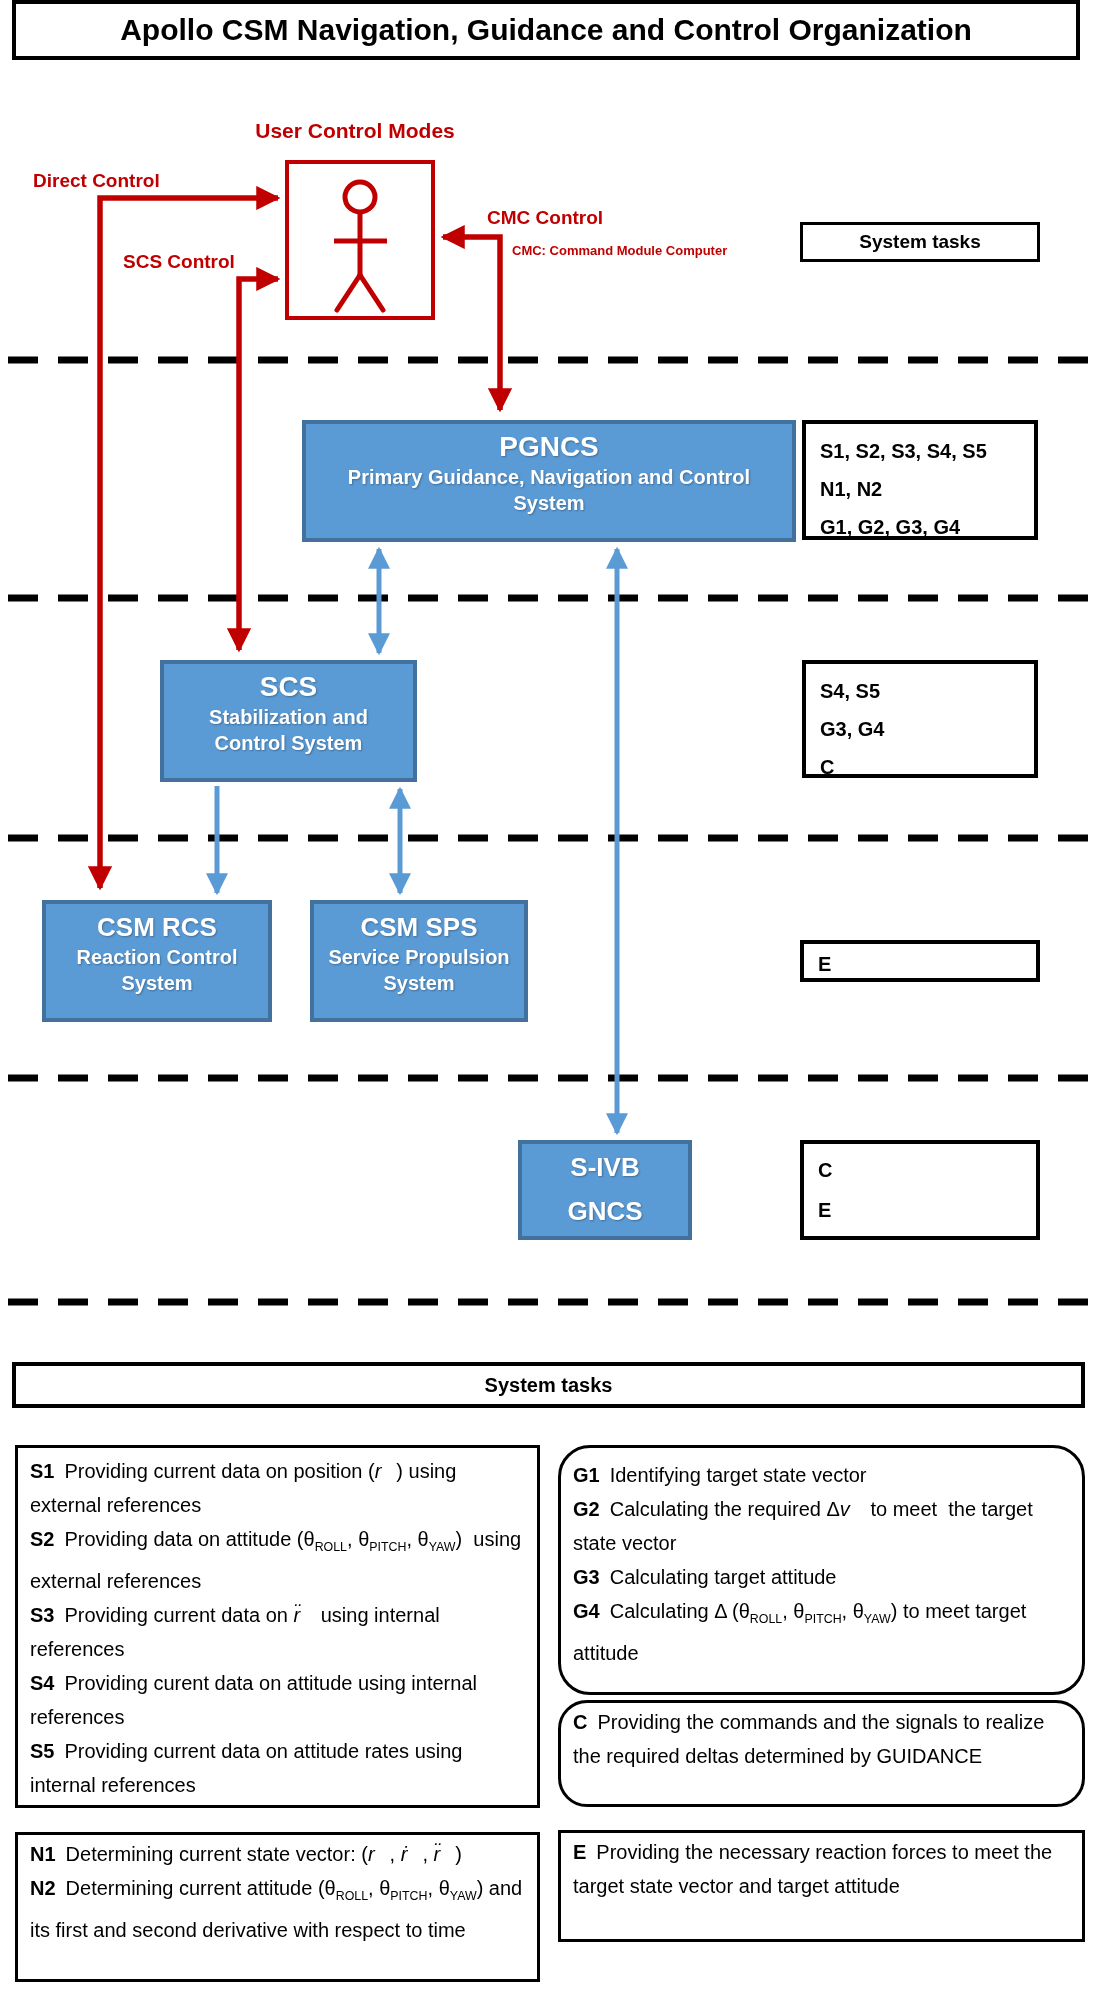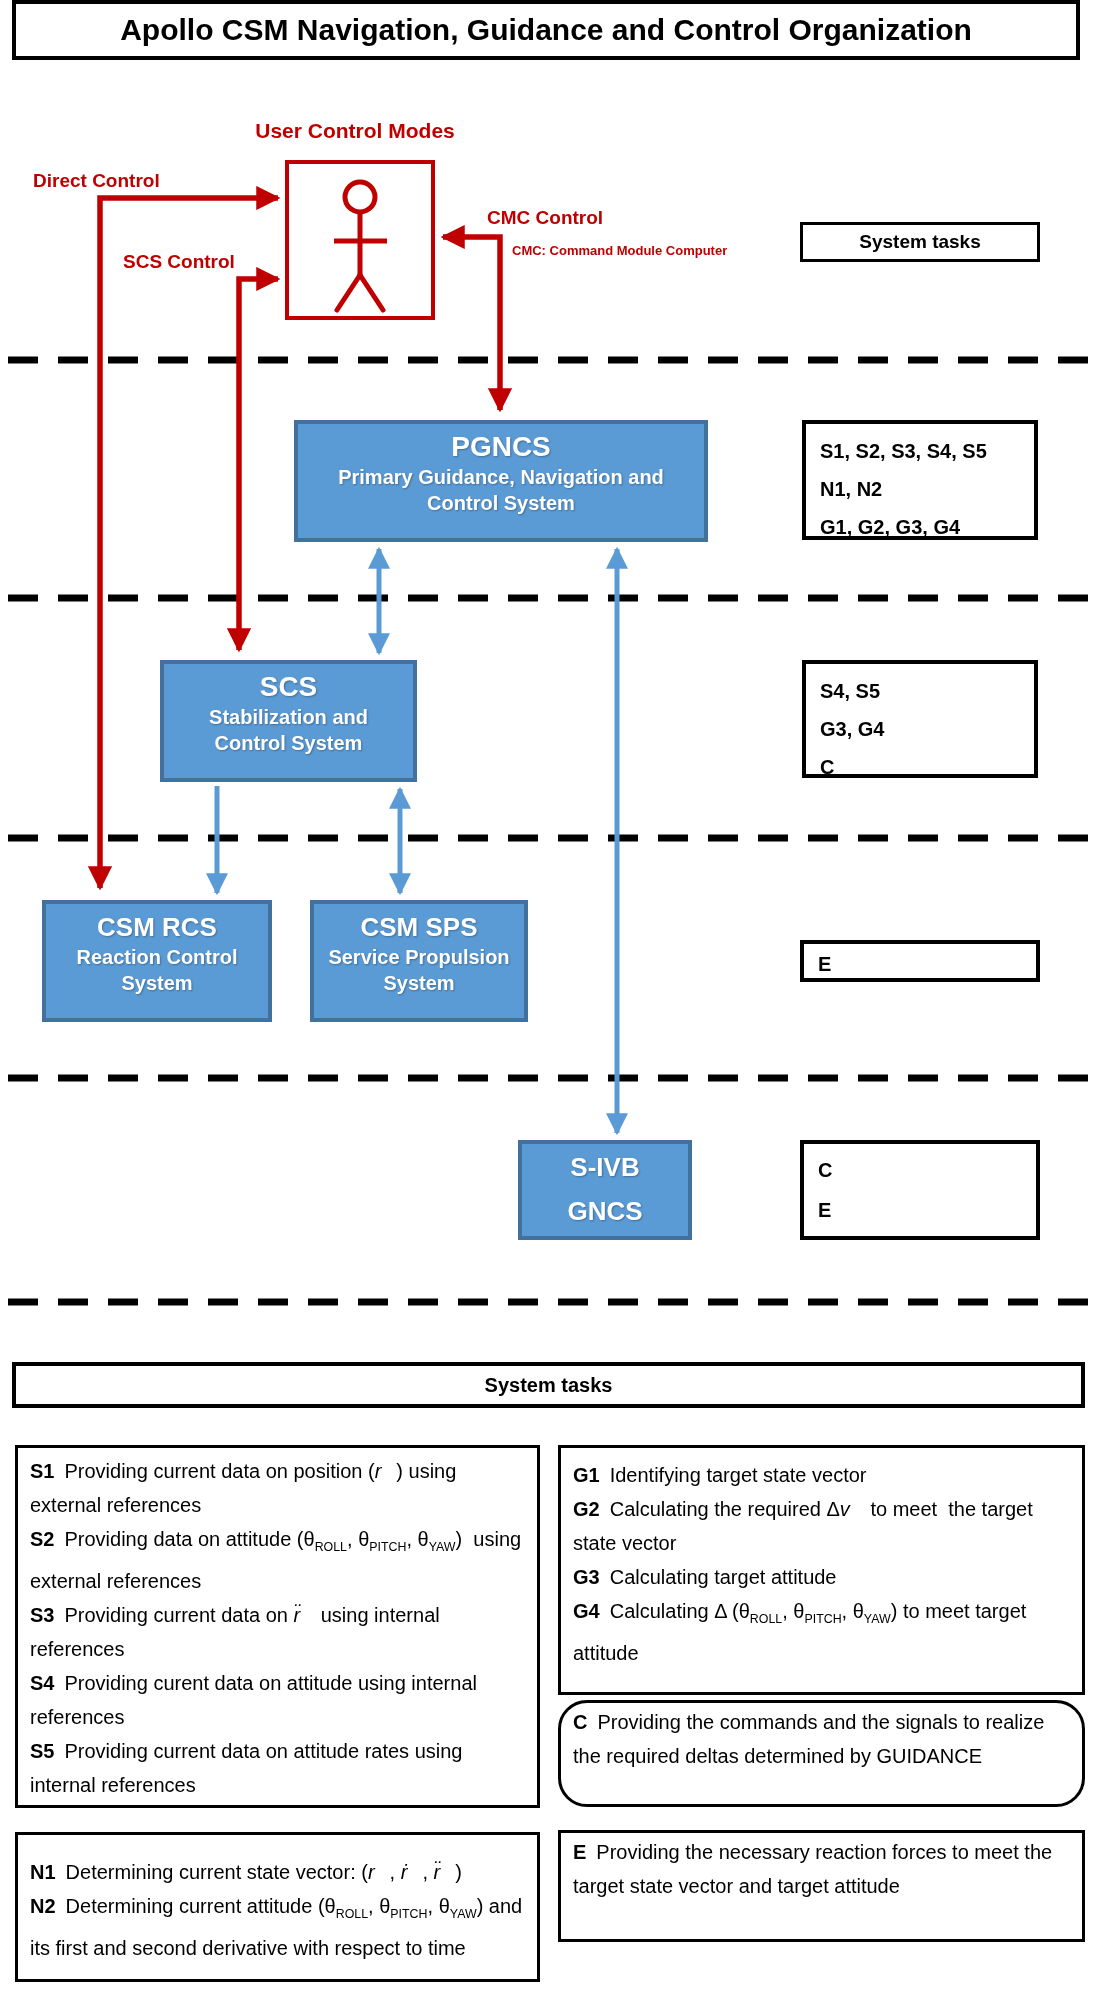--- a/index.html
+++ b/index.html
@@ -27,38 +27,38 @@
   .task-lines{padding:8px 0 0 14px;font-size:20px;line-height:38px;border-width:4px;}
   .pgncs-tasks{left:802px;top:420px;width:236px;height:120px;}
   .scs-tasks{left:802px;top:660px;width:236px;height:118px;}
   .e-tasks{left:800px;top:940px;width:240px;height:42px;padding-top:2px;line-height:36px;}
   .sivb-tasks{left:800px;top:1140px;width:240px;height:100px;line-height:40px;padding-top:6px;}
 
   .sys-box{background:#5b9bd5;border:4px solid #41719c;color:#fff;text-align:center;
     text-shadow:1px 1px 2px rgba(0,0,0,0.30);}
   .sys-title{font-size:28px;font-weight:bold;line-height:34px;margin-top:6px;}
   .sys-sub{font-size:20px;font-weight:bold;line-height:26px;padding:0 8px;}
-  .pgncs-box{left:294px;top:420px;width:414px;height:122px;}
+  .pgncs-box{left:302px;top:420px;width:494px;height:122px;}
   .scs-box{left:160px;top:660px;width:257px;height:122px;}
   .rcs-box{left:42px;top:900px;width:230px;height:122px;}
   .sps-box{left:310px;top:900px;width:218px;height:122px;}
   .rcs-box .sys-title,.sps-box .sys-title{font-size:26px;}
   .sivb-box{left:518px;top:1140px;width:174px;height:100px;}
   .sivb-box .sys-title{font-size:26px;line-height:42px;margin-top:2px;}
 
   .legend-header{left:12px;top:1362px;width:1073px;height:46px;border:4px solid #000;
     display:flex;align-items:center;justify-content:center;font-size:20px;font-weight:bold;}
   .legend-box{border:3px solid #000;padding:6px 12px;font-size:20px;line-height:34px;color:#000;}
   .legend-box p{margin:0;}
   .legend-box b{margin-right:10px;}
   .legend-box sub{font-size:0.62em;}
   .s-box{left:15px;top:1445px;width:525px;height:363px;}
-  .g-box{left:558px;top:1445px;width:527px;height:250px;padding-top:10px;}
+  .g-box{left:558px;top:1445px;width:527px;height:250px;padding-top:10px;border-radius:32px;}
   .c-box{left:558px;top:1700px;width:527px;height:107px;padding-top:2px;border-radius:29px;}
-  .n-box{left:15px;top:1832px;width:525px;height:150px;padding-top:20px;}
+  .n-box{left:15px;top:1832px;width:525px;height:150px;padding-top:2px;}
   .e-box{left:558px;top:1830px;width:527px;height:112px;padding-top:2px;}
 </style>
 </head>
 <body>
 
 <div class="canvas">
 
   <svg class="overlay" width="1101" height="2001" viewBox="0 0 1101 2001">
     <defs>
       <marker id="mr" viewBox="0 0 10 10" refX="9" refY="5" markerWidth="4.4" markerHeight="4.4" orient="auto-start-reverse">

